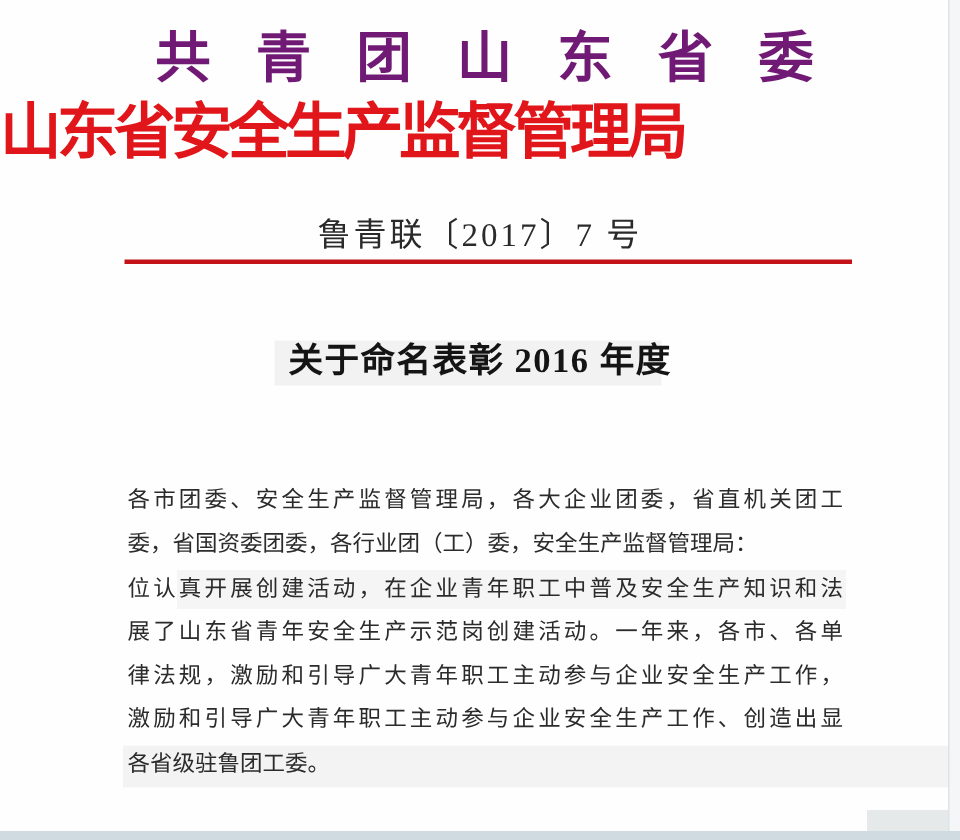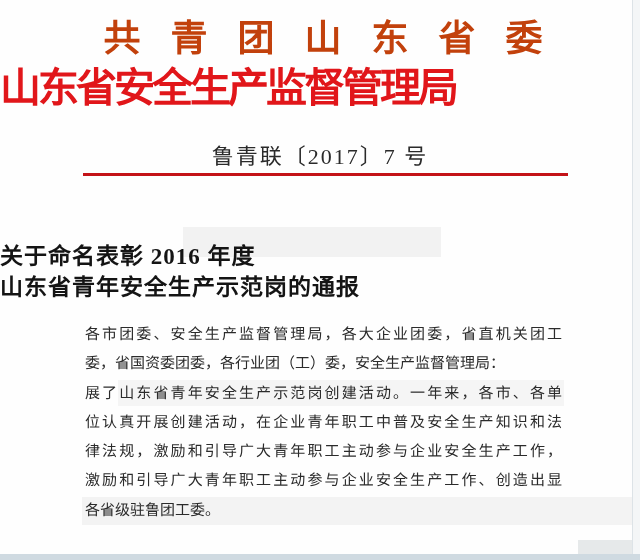--- a/index.html
+++ b/index.html
@@ -49,21 +49,21 @@
   }
 
   
   .org1 {
     position: absolute;
     left: 0; top: 8px;
     width: 100%;
     text-align: center;
     font-size: 37px;
     font-weight: bold;
-    color: #c2410c;
+    color: #701a75;
     letter-spacing: 30px;
     padding-left: 36px;
     box-sizing: border-box;
     white-space: nowrap;
     z-index: 2;
   }
   .org2 {
     position: absolute;
     left: 0; top: 54px;
     width: 100%;
@@ -90,27 +90,27 @@
     width: 485px; height: 3px;
     background: #c41318;
     z-index: 2;
   }
 
   
   .doc-title {
     position: absolute;
     left: 0; top: 225px;
     width: 100%;
+    text-align: center;
     font-size: 23px;
     font-weight: bold;
     color: #141414;
     line-height: 31px;
     letter-spacing: 1px;
     z-index: 2;
-    margin-top: 16px;
   }
 
   
   .body-text {
     position: absolute;
     left: 85px; top: 320px;
     width: 477px;
     z-index: 2;
     color: #2b2b2b;
   }
@@ -141,26 +141,25 @@
 
   <div class="org1">共青团山东省委</div>
   <div class="org2">山东省安全生产监督管理局</div>
 
   <div class="docnum">鲁青联〔2017〕7 号</div>
 
   <div class="red-rule"></div>
 
   <div class="doc-title">
     <div>关于命名表彰 2016 年度</div>
-    <div>山东省青年安全生产示范岗的通报</div>
   </div>
 
   <div class="body-text">
     <div class="bline">各市团委、安全生产监督管理局，各大企业团委，省直机关团工</div>
     <div class="bline noj">委，省国资委团委，各行业团（工）委，安全生产监督管理局：</div>
+    <div class="bline">位认真开展创建活动，在企业青年职工中普及安全生产知识和法</div>
     <div class="bline">展了山东省青年安全生产示范岗创建活动。一年来，各市、各单</div>
-    <div class="bline">位认真开展创建活动，在企业青年职工中普及安全生产知识和法</div>
     <div class="bline">律法规，激励和引导广大青年职工主动参与企业安全生产工作，</div>
     <div class="bline">激励和引导广大青年职工主动参与企业安全生产工作、创造出显</div>
     <div class="bline noj">各省级驻鲁团工委。</div>
   </div>
 
 </div>
 
 </body></html>

